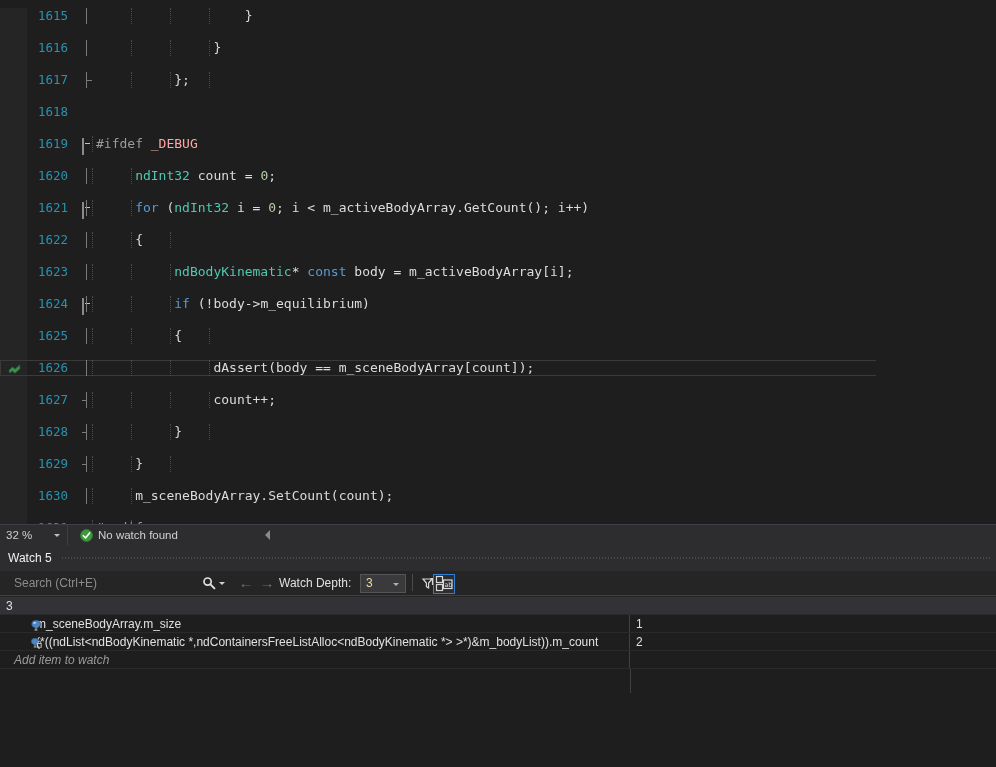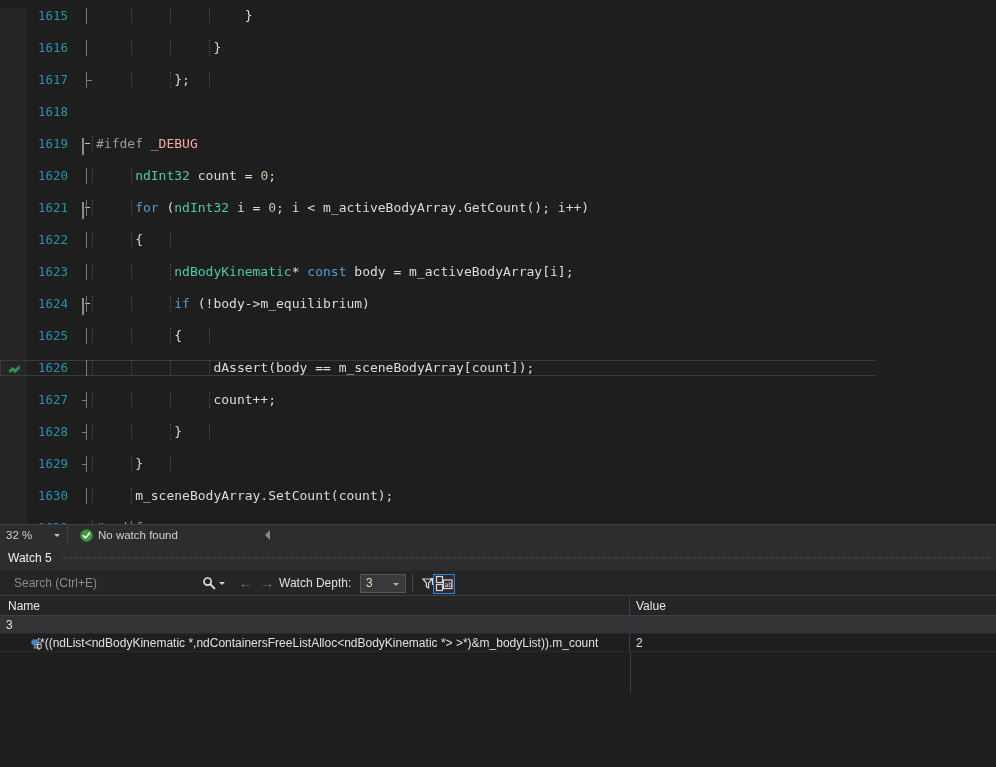--- a/index.html
+++ b/index.html
@@ -350,33 +350,41 @@
         <rect x="2.5" y="1.5" width="6" height="6" fill="none" stroke="#d8d8d8" stroke-width="1.2"></rect>
         <rect x="2.5" y="9.5" width="6" height="6" fill="none" stroke="#d8d8d8" stroke-width="1.2"></rect>
         <rect x="9.5" y="5" width="8.5" height="8.5" fill="none" stroke="#d8d8d8" stroke-width="1.2"></rect>
         <text x="10.4" y="11.6" font-family="DejaVu Sans Mono, monospace" font-size="6.5" fill="#d8d8d8">ab</text>
       </svg>
     </span>
   </div>
 
   <div id="watch-grid">
     <div id="watch-col-split"></div>
-    <div class="wrow" id="wheader">
-      <div class="wcell-name">Name</div>
-      <div class="wcell-val">Value</div>
-    </div>
     <div id="watch-rows">
         <div class="wrow selected">
           <div class="wcell-val">3</div>
+        </div>
+        <div class="wrow alt">
+          <div class="wcell-name"><span class="vicon"><svg width="12" height="12" viewBox="0 0 12 12">
+                <ellipse cx="6" cy="5" rx="4.2" ry="3.6" fill="#4f86c6" stroke="#2f5f96" stroke-width="0.8"></ellipse>
+                <path d="M6 8.4 L6 11 M4.5 11 L7.5 11" stroke="#bfbfbf" stroke-width="1"></path>
+                <ellipse cx="4.6" cy="3.9" rx="1.2" ry="0.9" fill="#cfe3f7"></ellipse>
+              </svg></span><span class="wname-text">m_sceneBodyArray.m_size</span></div>
+          <div class="wcell-val">1</div>
         </div>
         <div class="wrow alt">
           <div class="wcell-name"><span class="vicon"><svg width="12" height="12" viewBox="0 0 12 12">
                 <ellipse cx="5" cy="4.4" rx="3.6" ry="3.1" fill="#4f86c6" stroke="#2f5f96" stroke-width="0.8"></ellipse>
                 <path d="M5 7.4 L5 10 M3.7 10 L6.3 10" stroke="#bfbfbf" stroke-width="0.9"></path>
                 <rect x="7.2" y="6.6" width="4" height="3.6" fill="none" stroke="#d0d0d0" stroke-width="0.9"></rect>
                 <path d="M8.2 6.6 V5.4 a1.2 1.2 0 0 1 2.4 0 V6.6" fill="none" stroke="#d0d0d0" stroke-width="0.9"></path>
               </svg></span><span class="wname-text">(*((ndList&lt;ndBodyKinematic *,ndContainersFreeListAlloc&lt;ndBodyKinematic *&gt; &gt;*)&amp;m_bodyList)).m_count</span></div>
           <div class="wcell-val">2</div>
         </div>
+        <div class="wrow alt">
+          <div class="wcell-name add-item">Add item to watch</div>
+          <div class="wcell-val"></div>
+        </div>
       </div>
   </div>
   <div id="watch-bottom-fill" style="top:148px;height:74px;"></div>
 </div>
 
 </body></html>

